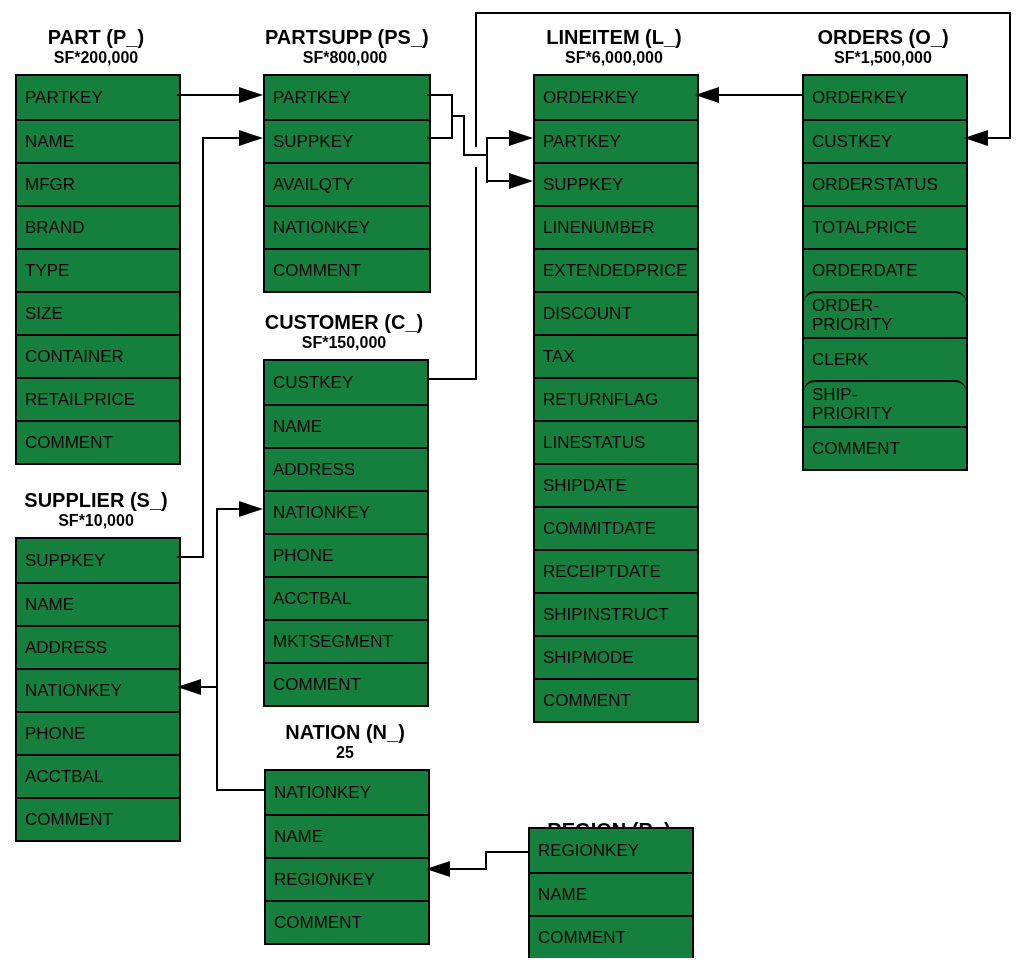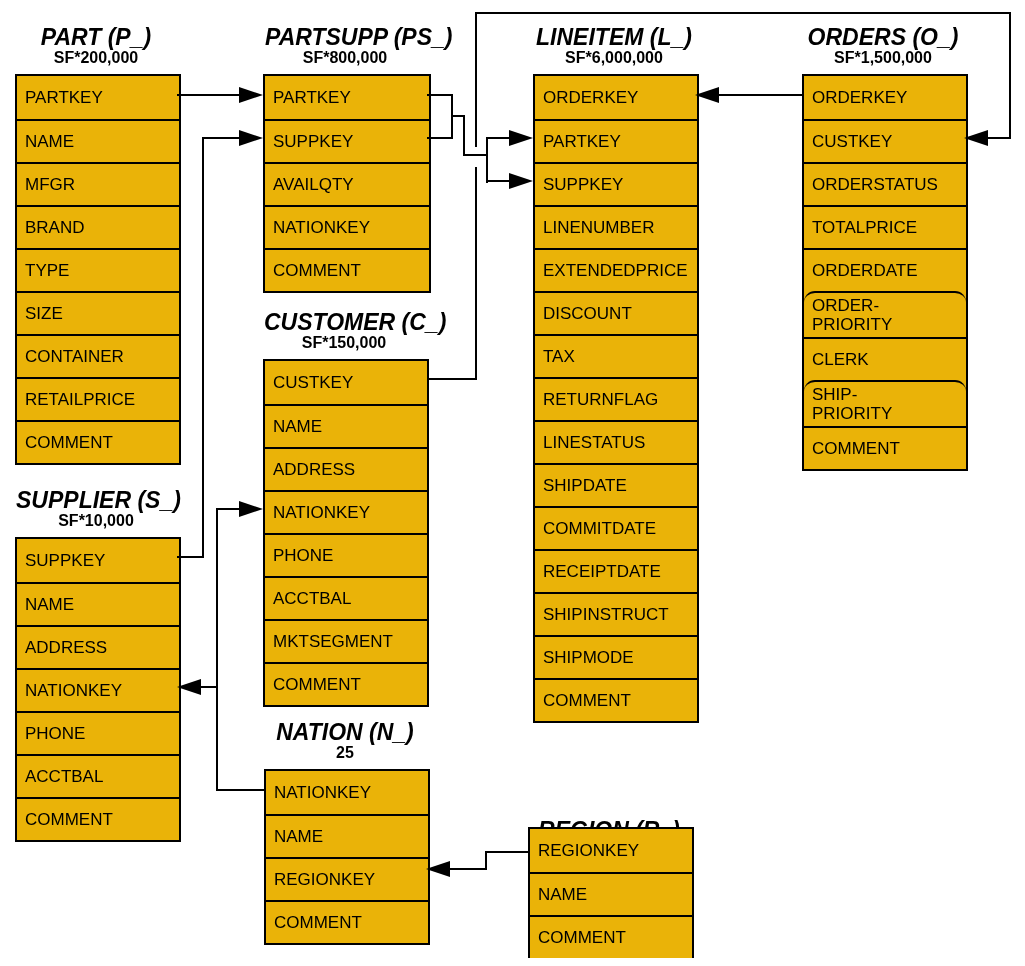--- a/index.html
+++ b/index.html
@@ -2,24 +2,24 @@
 <html><head>
 <meta charset="utf-8">
 <style>
   html,body{margin:0;padding:0;background:#ffffff;}
   #canvas{
     position:relative;width:1025px;height:966px;background:#ffffff;
     font-family:"Liberation Sans",sans-serif;color:#000;overflow:hidden;
   }
   
   .thead{position:absolute;width:160px;text-align:center;}
-  .t-title{font-size:23px;font-weight:bold;line-height:21px;white-space:nowrap;font-style:italic;}
+  .t-title{font-size:20px;font-weight:bold;line-height:21px;white-space:nowrap;}
   .t-sub{font-size:16px;line-height:19px;white-space:nowrap;font-weight:bold;}
   
-  .tbox{position:absolute;border:2px solid #000;background:#eab308;box-sizing:content-box;}
+  .tbox{position:absolute;border:2px solid #000;background:#15803d;box-sizing:content-box;}
   .row{height:43px;display:flex;align-items:center;box-sizing:border-box;}
   .row + .row{border-top:2px solid #000;}
   .row.tall{height:46px;border-radius:11px;}
   .row-label{font-size:17px;padding-left:8px;white-space:pre-line;line-height:19px;}
   .noborder-bottom{border-bottom:none;}
   
   .h{position:absolute;height:2px;background:#000;}
   .v{position:absolute;width:2px;background:#000;}
   .tri-r{position:absolute;width:0;height:0;
          border-top:8px solid transparent;border-bottom:8px solid transparent;

